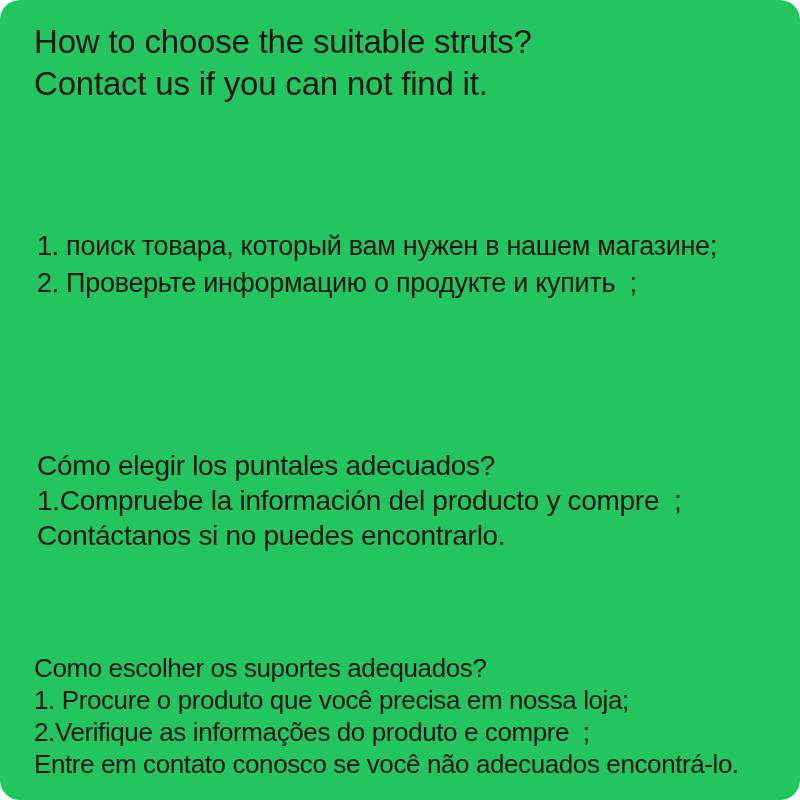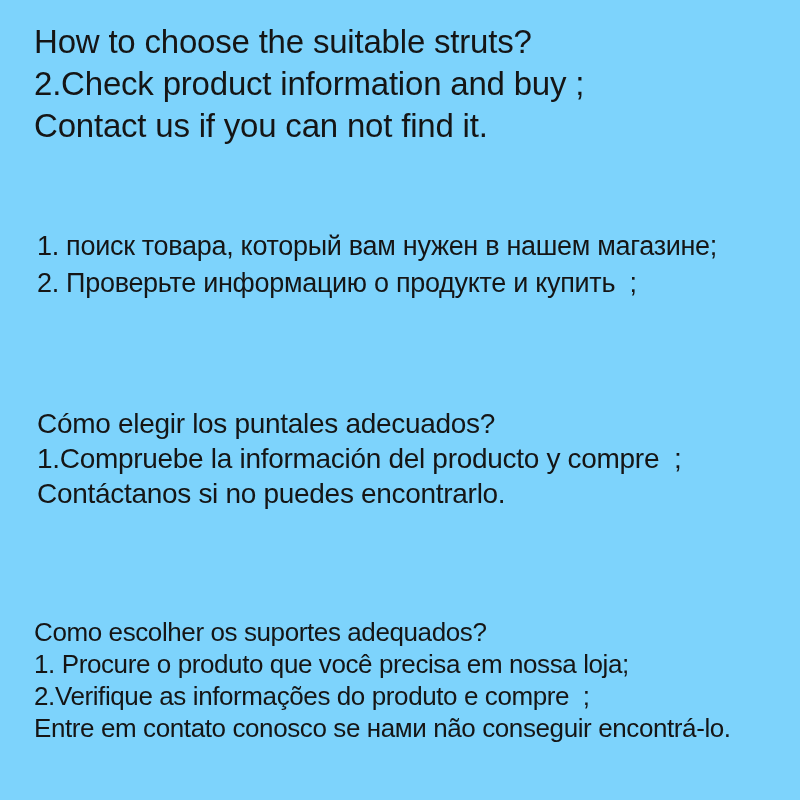--- a/index.html
+++ b/index.html
@@ -11,21 +11,22 @@
     height: 800px;
     background: #ffffff;
     overflow: hidden;
     position: relative;
     font-family: "Liberation Sans", sans-serif;
     color: #151515;
   }
   .page {
     position: absolute;
     inset: 0;
-    background: #7dd3fc;
+    background: #22c55e;
+    border-radius: 20px;
   }
   .sec {
     position: absolute;
   }
   .line {
     white-space: pre; 
   }
   .sec-en {
     top: 21px;
     left: 34px;
@@ -34,56 +35,55 @@
     letter-spacing: -0.2px;
   }
   .sec-ru {
     top: 228px;
     left: 37px;
     font-size: 27px;
     line-height: 37px;
     letter-spacing: -0.3px;
   }
   .sec-es {
-    top: 406px;
+    top: 448px;
     left: 37px;
     font-size: 28px;
     line-height: 35px;
     letter-spacing: -0.3px;
   }
   .sec-pt {
-    top: 616px;
+    top: 652px;
     left: 34px;
     font-size: 26px;
     line-height: 32px;
     letter-spacing: -0.4px;
   }
 </style>
 </head>
 <body>
 
 <div class="page">
 
   <div class="sec sec-en">
     <div class="line">How to choose the suitable struts?</div>
-    <div class="line">2.Check product information and buy ;</div>
     <div class="line">Contact us if you can not find it.</div>
   </div>
 
   <div class="sec sec-ru">
     <div class="line">1. поиск товара, который вам нужен в нашем магазине;</div>
     <div class="line">2. Проверьте информацию о продукте и купить  ;</div>
   </div>
 
   <div class="sec sec-es">
     <div class="line">Cómo elegir los puntales adecuados?</div>
     <div class="line">1.Compruebe la información del producto y compre  ;</div>
     <div class="line">Contáctanos si no puedes encontrarlo.</div>
   </div>
 
   <div class="sec sec-pt">
     <div class="line">Como escolher os suportes adequados?</div>
     <div class="line">1. Procure o produto que você precisa em nossa loja;</div>
     <div class="line">2.Verifique as informações do produto e compre  ;</div>
-    <div class="line">Entre em contato conosco se нами não conseguir encontrá-lo.</div>
+    <div class="line">Entre em contato conosco se você não adecuados encontrá-lo.</div>
   </div>
 
 </div>
 
 </body></html>

